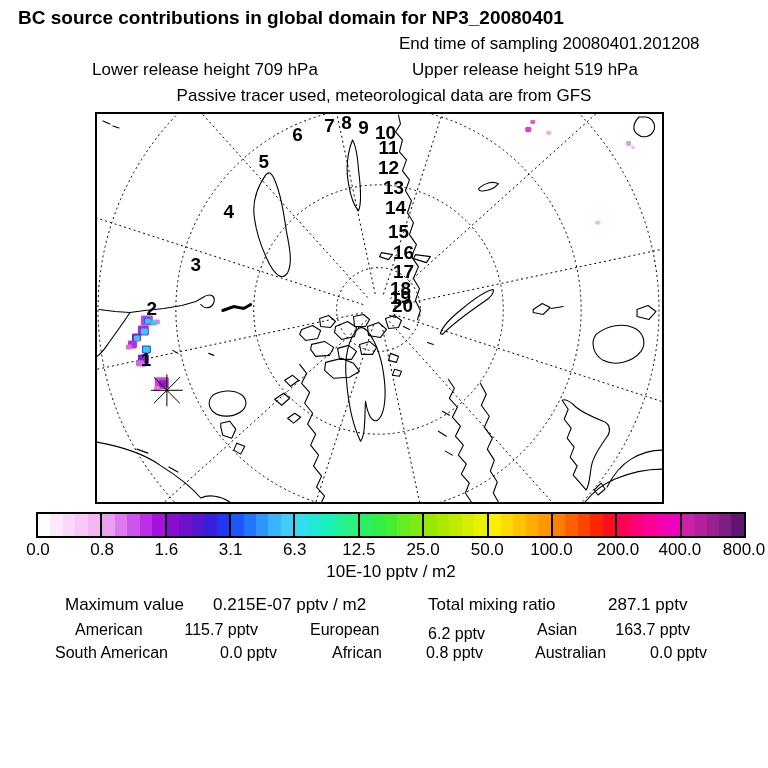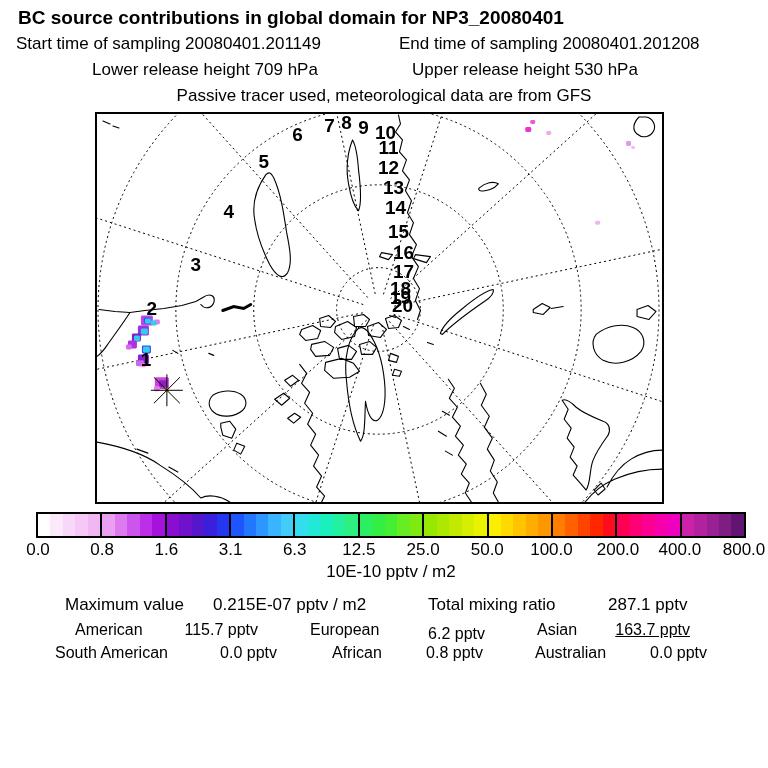--- a/index.html
+++ b/index.html
@@ -25,24 +25,23 @@
   #cb-units{position:absolute;left:36px;top:562px;width:710px;text-align:center;font-size:17px;}
   .s1{font-size:17px;}
   .s2{font-size:16px;}
   .ralign{text-align:right;}
 </style>
 </head>
 <body>
 <div id="app">
 
   <div class="abs title" style="left:18px;top:7px;">BC  source contributions in global domain for NP3_20080401</div>
-  <div class="abs hline" style="left:16px;top:34px;">Start time of sampling 20080401.201149</div>
   <div class="abs hline" style="left:399px;top:34px;">End time of sampling 20080401.201208</div>
   <div class="abs hline" style="left:92px;top:60px;">Lower release height  709 hPa</div>
-  <div class="abs hline" style="left:412px;top:60px;">Upper release height  530 hPa</div>
+  <div class="abs hline" style="left:412px;top:60px;">Upper release height  519 hPa</div>
   <div class="abs hline" style="left:14px;top:86px;width:740px;text-align:center;">Passive tracer used, meteorological data are from GFS</div>
 
   <div id="map-frame">
     <svg viewBox="0 0 566 389" preserveAspectRatio="none">
       <g id="graticule">
           <circle cx="282" cy="196" r="42" class="grat"></circle>
           <circle cx="282" cy="196" r="125" class="grat"></circle>
           <circle cx="282" cy="196" r="203" class="grat"></circle>
           <circle cx="282" cy="196" r="281" class="grat"></circle>
           <line x1="297.6503616117409" y1="192.67341294691585" x2="702.6034683155365" y2="106.59797294836349" class="grat"></line>
@@ -239,21 +238,21 @@
   <div class="abs s1" style="left:65px;top:595px;">Maximum value</div>
   <div class="abs s1" style="left:213px;top:595px;">0.215E-07 pptv / m2</div>
   <div class="abs s1" style="left:428px;top:595px;">Total mixing ratio</div>
   <div class="abs s1" style="left:608px;top:595px;">287.1 pptv</div>
 
   <div class="abs s2" style="left:75px;top:621px;">American</div>
   <div class="abs s2 ralign" style="left:158px;top:621px;width:100px;">115.7 pptv</div>
   <div class="abs s2" style="left:310px;top:621px;">European</div>
   <div class="abs s2 ralign" style="left:385px;top:625px;width:100px;">6.2 pptv</div>
   <div class="abs s2" style="left:537px;top:621px;">Asian</div>
-  <div class="abs s2 ralign" style="left:590px;top:621px;width:100px;text-decoration:underline;">163.7 pptv</div>
+  <div class="abs s2 ralign" style="left:590px;top:621px;width:100px;">163.7 pptv</div>
 
   <div class="abs s2" style="left:55px;top:644px;">South American</div>
   <div class="abs s2 ralign" style="left:177px;top:644px;width:100px;">0.0 pptv</div>
   <div class="abs s2" style="left:332px;top:644px;">African</div>
   <div class="abs s2 ralign" style="left:383px;top:644px;width:100px;">0.8 pptv</div>
   <div class="abs s2" style="left:535px;top:644px;">Australian</div>
   <div class="abs s2 ralign" style="left:607px;top:644px;width:100px;">0.0 pptv</div>
 
 </div>
 

